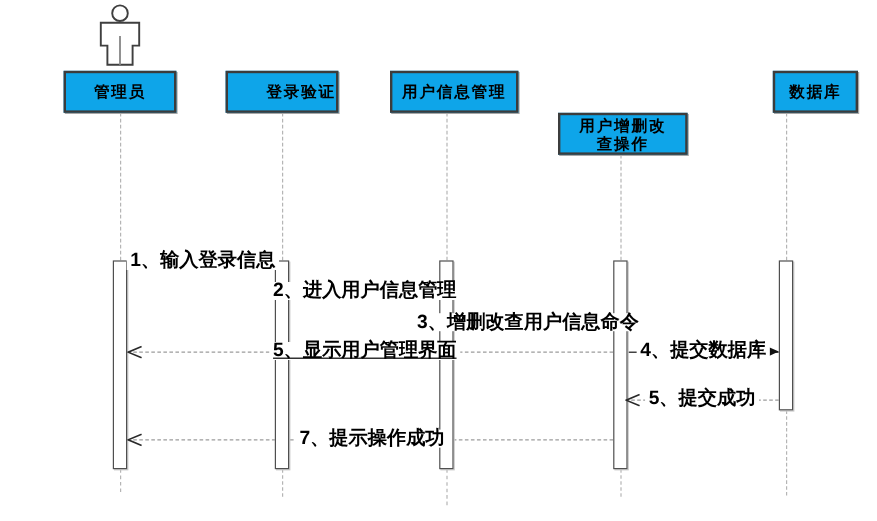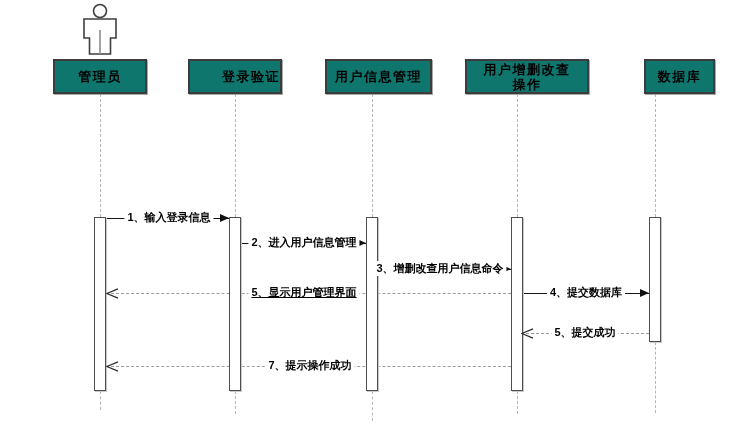--- a/index.html
+++ b/index.html
@@ -3,28 +3,28 @@
 <meta charset="utf-8">
 <style>
   html,body{margin:0;padding:0;background:#fff;}
   .stage{
     position:relative;width:731px;height:434px;background:#ffffff;overflow:hidden;
     font-family:"Liberation Sans",sans-serif;color:#000;
   }
   
   .head{
     position:absolute;top:59px;height:35px;box-sizing:border-box;
-    background:#0f766e;border:2px solid #3c3c3c;box-shadow:1px 1px 0 #a8a8a8;
+    background:#0ea5e9;border:2px solid #3c3c3c;box-shadow:1px 1px 0 #a8a8a8;
     display:flex;align-items:center;justify-content:center;text-align:center;
     font-weight:bold;font-size:13px;letter-spacing:1.5px;line-height:15px;
   }
   .b1{left:53px;width:94px;}
   .b2{left:188px;width:94px;justify-content:flex-end;}
   .b3{left:325px;width:107px;padding:0 8px;}
-  .b4{left:465px;width:124px;padding:0 13px;}
+  .b4{left:465px;width:108px;padding:0 13px;margin-top:35px;}
   .b5{left:608px;width:71px;margin-left:36px;}
   
   .life{position:absolute;width:0;border-left:1px dashed #b5b5b5;}
   .lt1{left:100px;top:94px;height:123px;}
   .lt2{left:235px;top:94px;height:123px;}
   .lt3{left:372px;top:94px;height:123px;}
   .lt4{left:517px;top:94px;height:123px;}
   .lt5{left:655px;top:94px;height:123px;}
   .lb1{left:100px;top:391px;height:19px;}
   .lb2{left:235px;top:391px;height:23px;}
@@ -62,21 +62,21 @@
   .ar2{left:357px;top:238.5px;}
   .ar3{left:502px;top:264.5px;}
   .ar4{left:640px;top:288.5px;}
   .oa{position:absolute;width:13px;height:11px;}
   .oa5{left:106px;top:287.5px;}
   .oa6{left:521px;top:327.5px;}
   .oa7{left:106px;top:360.5px;}
   
   .mlabel{
     position:absolute;transform:translateX(-50%);background:#fff;
-    font-size:11px;font-weight:600;line-height:15px;white-space:nowrap;
+    font-size:16px;font-weight:600;line-height:15px;white-space:nowrap;
     padding:0 3px;
   }
   .ml1{left:169px;top:210px;}
   .ml2{left:304px;top:235px;}
   .ml3{left:440px;top:261px;text-align:right;}
   .ml4{left:586px;top:285px;}
   .ml5{left:304px;top:285px;text-decoration:underline;}
   .ml6{left:585px;top:325px;}
   .ml7{left:310px;top:358px;}
   

